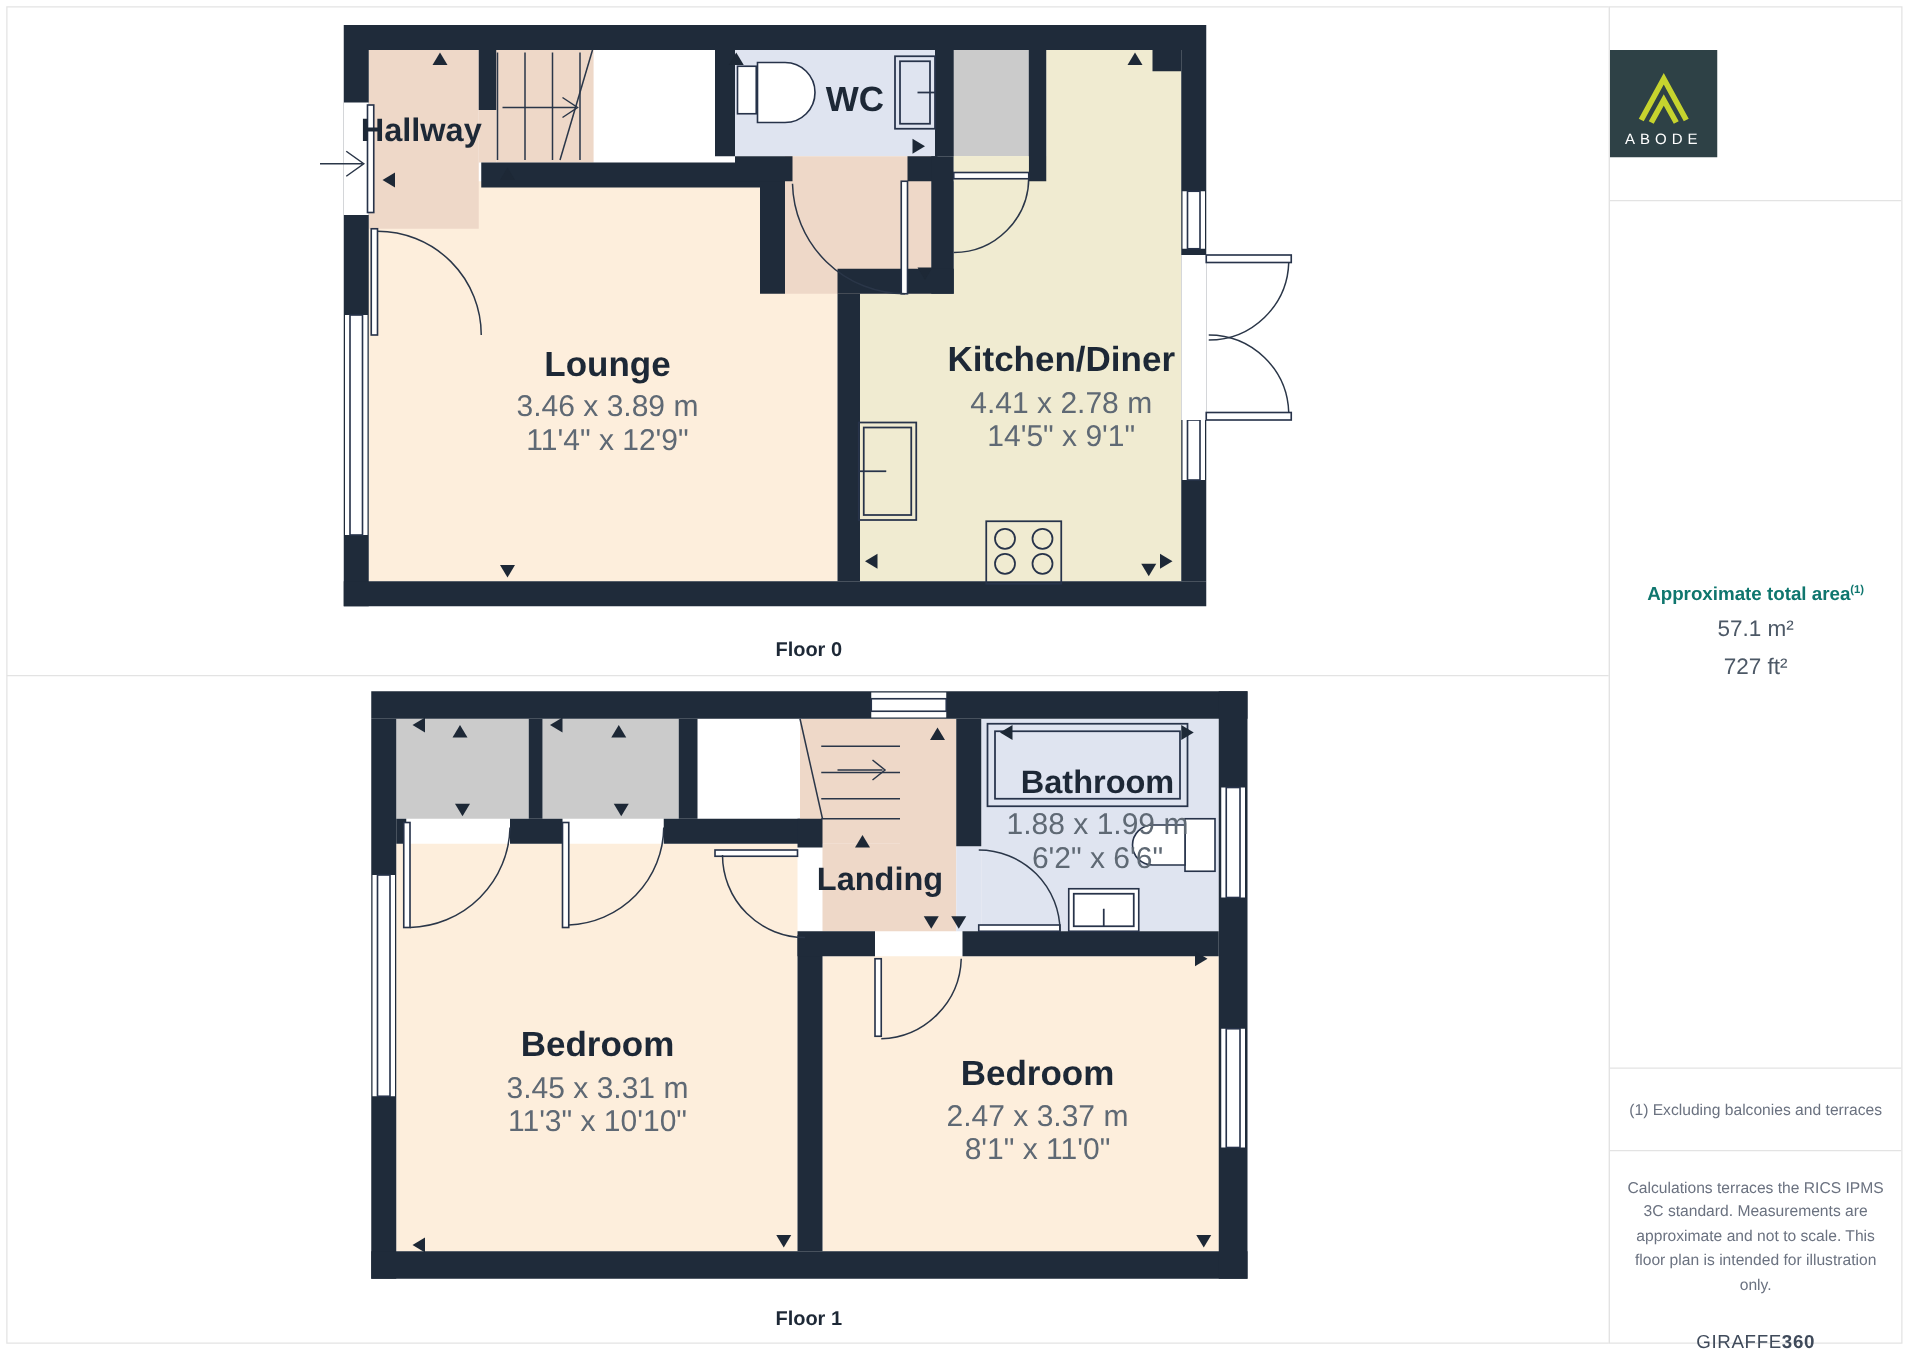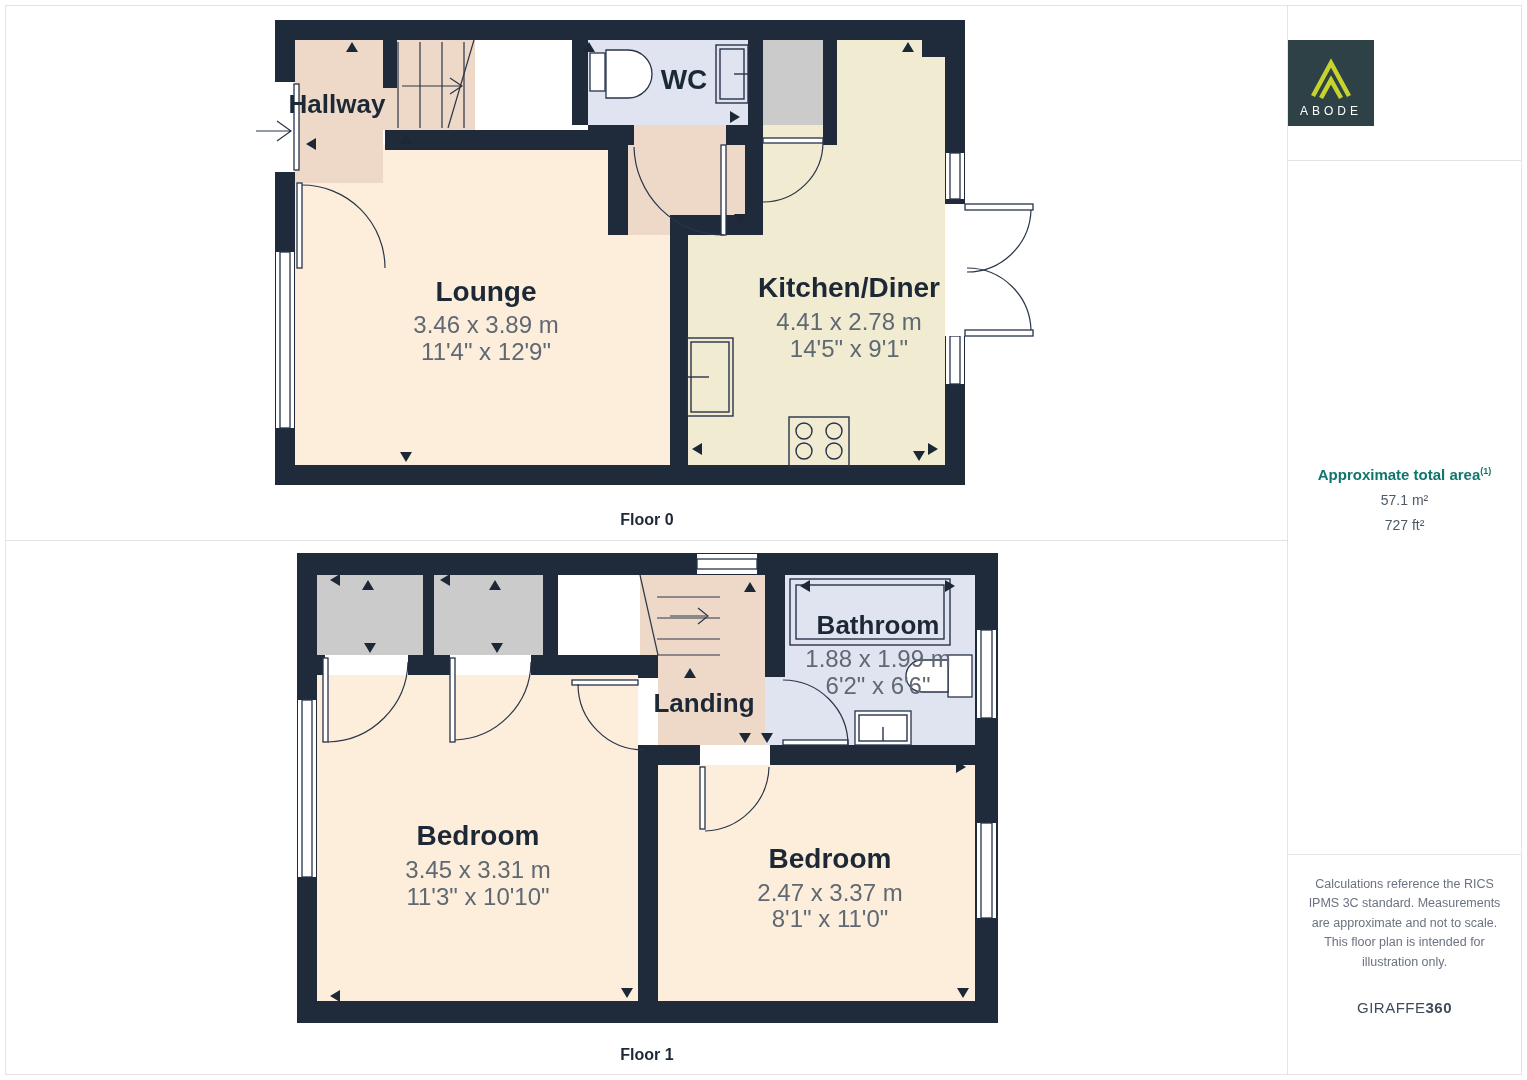--- a/index.html
+++ b/index.html
@@ -24,21 +24,21 @@
   .tick{fill:#1d2836;}
 
   
   #sidebar{position:absolute;left:1287px;top:5px;width:235px;height:1070px;
     border:1px solid #e3e3e3;box-sizing:border-box;background:#fff;}
   #sidebar .sect{box-sizing:border-box;width:100%;}
   #logo-section{height:155px;border-bottom:1px solid #e3e3e3;display:flex;align-items:center;}
   #area-section{height:694px;border-bottom:1px solid #e3e3e3;text-align:center;padding-top:305px;}
   .area-title{font-size:15px;font-weight:bold;color:#0f766e;}
   .area-title sup{font-size:9px;}
-  .area-val{font-size:14px;color:#4c5866;margin-top:9px;}
+  .area-val{font-size:18px;color:#4c5866;margin-top:9px;}
   #footnote-section{height:66px;border-bottom:1px solid #e3e3e3;display:flex;align-items:center;justify-content:center;}
   #footnote-section span{font-size:12.5px;color:#6b7280;padding:0 8px;text-align:center;}
   #disclaimer-section{padding:20px 13px 0 13px;text-align:center;}
   #disclaimer-section p{margin:0;font-size:12.5px;line-height:1.55;color:#6b7280;}
   .giraffe{margin-top:27px;font-size:15px;color:#3f4a5a;letter-spacing:.5px;}
   .giraffe .bold{font-weight:bold;}
 </style>
 </head>
 <body>
 
@@ -306,19 +306,22 @@
       <text x="43" y="75" text-anchor="middle" fill="#ffffff" font-family="Liberation Sans, sans-serif" font-size="12" letter-spacing="4">ABODE</text>
     </svg>
   </div>
 
   <div id="area-section" class="sect">
     <div class="area-title"><span>Approximate total area</span><sup>(1)</sup></div>
     <div class="area-val">57.1 m²</div>
     <div class="area-val">727 ft²</div>
   </div>
 
+  <div id="footnote-section" class="sect">
+    <span>(1) Excluding balconies and terraces</span>
+  </div>
 
   <div id="disclaimer-section" class="sect">
-    <p>Calculations reference the RICS IPMS 3C standard. Measurements are approximate and not to scale. This floor plan is intended for illustration only.</p>
+    <p>Calculations terraces the RICS IPMS 3C standard. Measurements are approximate and not to scale. This floor plan is intended for illustration only.</p>
     <div class="giraffe"><span>GIRAFFE</span><span class="bold">360</span></div>
   </div>
 
 </div>
 
 </body></html>

